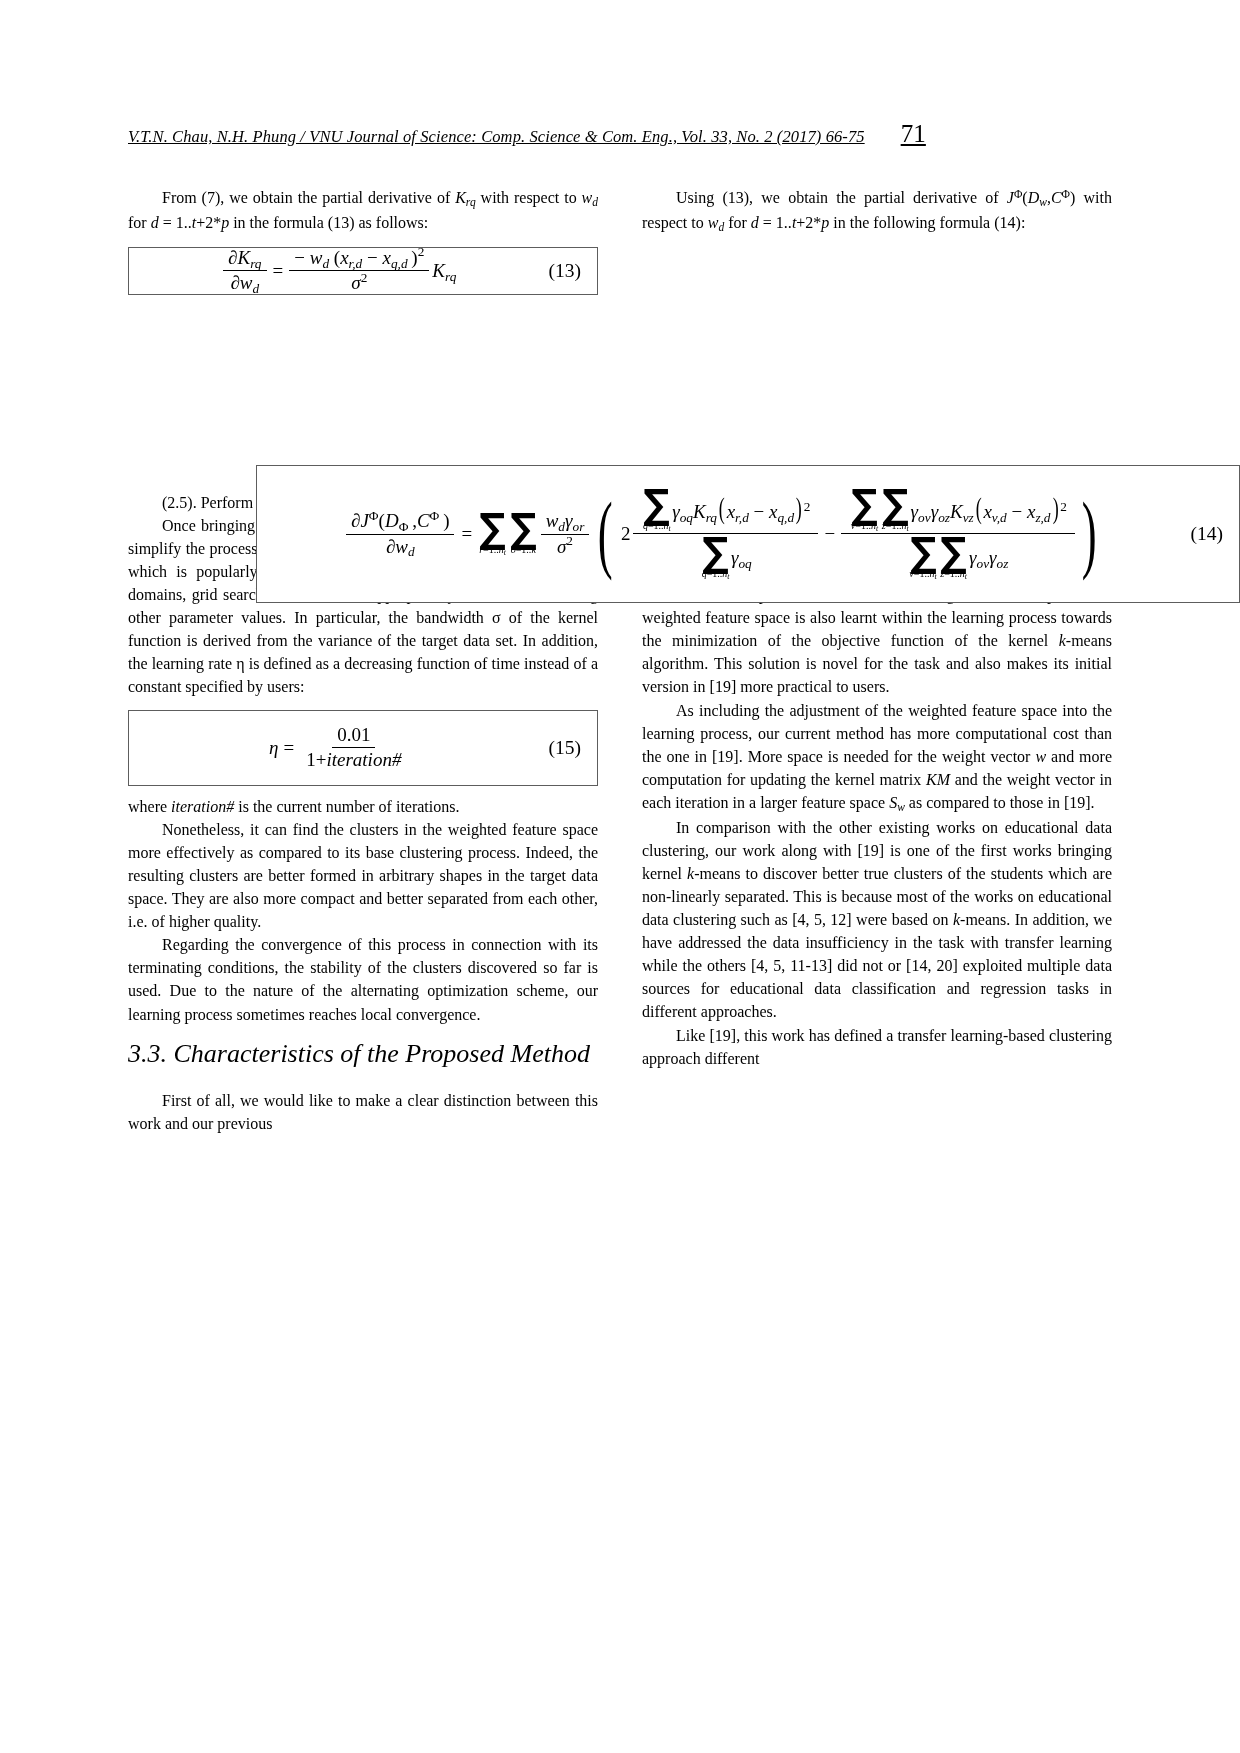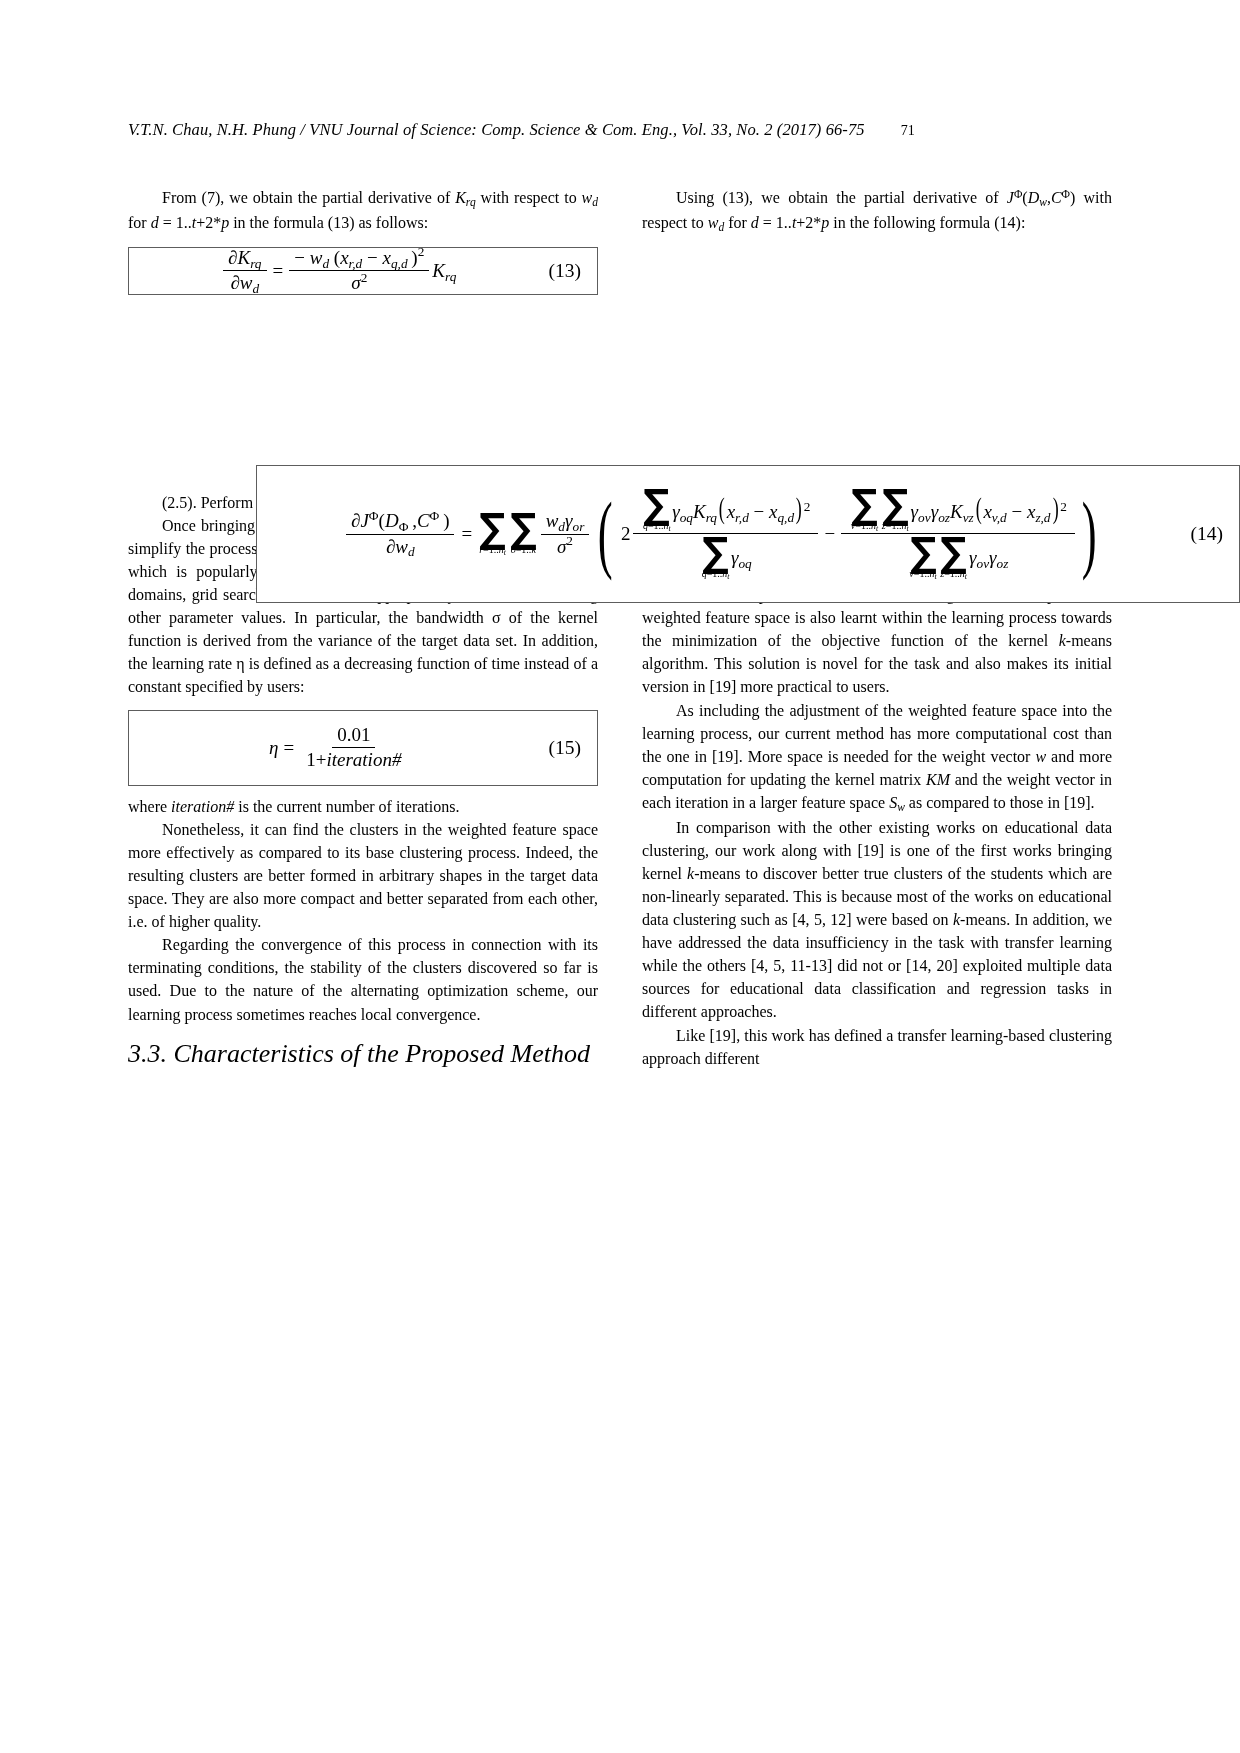--- a/index.html
+++ b/index.html
@@ -29,25 +29,26 @@
   
   .runhead {
     display: flex;
     align-items: baseline;
     justify-content: flex-start;
     font-style: italic;
     font-size: 16.5px;
     letter-spacing: 0.1px;
     height: 26px;
     white-space: nowrap;
+    text-decoration: underline;
   }
   .runhead .rh-text { flex: 0 0 auto; }
   .runhead .rh-page {
     font-style: normal;
-    font-size: 14px;
+    font-size: 25px;
     margin-left: 36px;
     flex: 0 0 auto;
   }
   
   .cols {
     display: flex;
     column-gap: 44px;
     margin-top: 40px;
   }
   .col {
@@ -356,20 +357,21 @@
             <span class="eq-num">(15)</span>
           </div>
         </div>
 
         <p class="para">
           where <span class="it">iteration#</span> is the current number of iterations.
         </p>
         <p class="para indent">Nonetheless, it can find the clusters in the weighted feature space more effectively as compared to its base clustering process. Indeed, the resulting clusters are better formed in arbitrary shapes in the target data space. They are also more compact and better separated from each other, i.e. of higher quality.</p>
         <p class="para indent">Regarding the convergence of this process in connection with its terminating conditions, the stability of the clusters discovered so far is used. Due to the nature of the alternating optimization scheme, our learning process sometimes reaches local convergence.</p>
         <h3 class="subhead">3.3. Characteristics of the Proposed Method</h3>
+        <p class="para indent">First of all, we would like to make a clear distinction between this work and our previous</p>
       </div>
 
       <div class="col">
         <p class="para">
           one in [19]. They have taken into account the same task in the same context using the same base techniques: kernel <span class="it">k</span>-means and the spectral feature alignment algorithm. Nevertheless, this work addresses the contribution of the source data set to the learning process on the target data set at the representation level via a weighted feature space. The weighted feature space is also learnt within the learning process towards the minimization of the objective function of the kernel <span class="it">k</span>-means algorithm. This solution is novel for the task and also makes its initial version in [19] more practical to users.
         </p>
         <p class="para indent">
           As including the adjustment of the weighted feature space into the learning process, our current method has more computational cost than the one in [19]. More space is needed for the weight vector <span class="it">w</span> and more computation for updating the kernel matrix <span class="it">KM</span> and the weight vector in each iteration in a larger feature space <span class="it">S</span><span class="sub">w</span> as compared to those in [19].
         </p>
         <p class="para indent">

